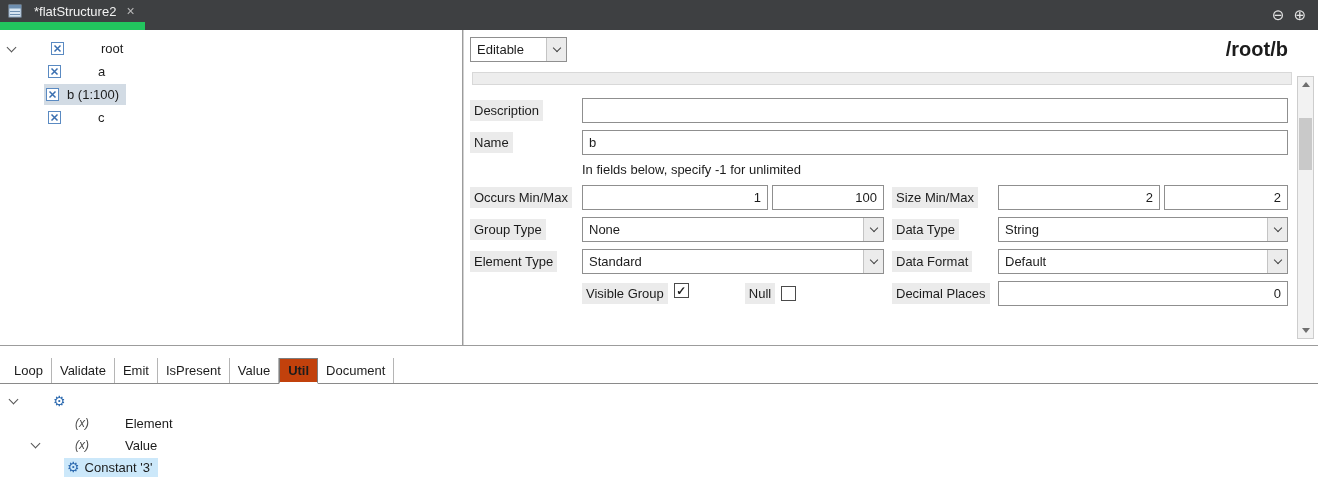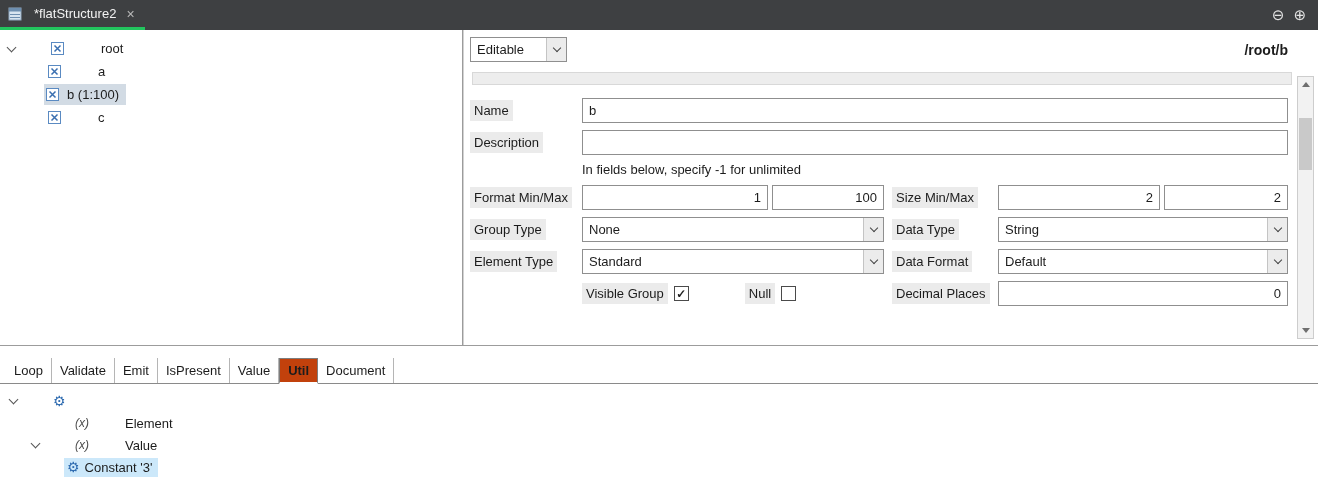--- a/index.html
+++ b/index.html
@@ -6,21 +6,21 @@
   html, body { margin: 0; padding: 0; }
   body {
     width: 1318px; height: 482px; overflow: hidden;
     font-family: "Liberation Sans", sans-serif; font-size: 13px; color: #1c1c1c;
     background: #fff;
   }
 
   
   .topbar { height: 30px; background: #3e4042; display: flex; align-items: stretch; }
   .tab { display: flex; align-items: center; gap: 7px; padding: 0 10px 0 8px;
-         border-bottom: 3px solid #22c55e; color: #f2f2f2; cursor: default; }
+         border-bottom: 8px solid #22c55e; color: #f2f2f2; cursor: default; }
   .tab-title { font-size: 13px; }
   .tab-close { color: #b9b9b9; font-size: 14px; margin-left: 3px; }
   .topbar-spacer { flex: 1; }
   .winctl { display: flex; align-items: center; gap: 9px; padding-right: 12px;
             color: #e3e3e3; font-size: 15px; }
 
   
   .main { height: 316px; display: flex; border-bottom: 1px solid #9c9c9c; background: #fff; }
   .left-panel { width: 463px; flex: 0 0 463px; border-right: 1px solid #9c9c9c;
                 padding-top: 7px; background: #fff; }
@@ -42,40 +42,40 @@
   
   .rp-inner { padding: 7px 0 0 6px; height: 100%; }
   .prop-header { display: flex; align-items: center; margin-right: 30px; }
   .combo { display: flex; align-items: stretch; border: 1px solid #8f8f8f; height: 25px; background: #fff; }
   .combo-text { flex: 1; padding: 4px 6px 0 6px; overflow: hidden; white-space: nowrap; }
   .combo-btn { width: 20px; flex: 0 0 20px; background: #ececec; border-left: 1px solid #c4c4c4;
                display: flex; align-items: center; justify-content: center; }
   .cchev { width: 6px; height: 6px; border-right: 1.4px solid #444; border-bottom: 1.4px solid #444;
            transform: rotate(45deg); margin-top: -3px; }
   .combo-mode { width: 97px; flex: 0 0 97px; }
-  .path { margin-left: auto; font-weight: bold; font-size: 14px; }
+  .path { margin-left: auto; font-weight: bold; font-size: 20px; }
 
   .strip { height: 13px; background: #ededed; border: 1px solid #d8d8d8; margin: 10px 26px 13px 2px; }
 
   .form { margin-right: 30px; }
   .frow { display: flex; align-items: center; margin-bottom: 7px; }
   .lblcol { width: 112px; flex: 0 0 112px; }
   .lbl2col { width: 106px; flex: 0 0 106px; margin-left: 8px; }
   .lbl { background: #ebebeb; padding: 3px 4px; display: inline-block; }
   .txt { height: 25px; border: 1px solid #8f8f8f; padding: 0 6px; font-family: "Liberation Sans", sans-serif;
          font-size: 13px; color: #1c1c1c; background: #fff; outline: none; }
   .grow { flex: 1; min-width: 0; }
   .num { text-align: right; }
   .w-occ1 { width: 186px; flex: 0 0 186px; }
   .w-occ2 { width: 112px; flex: 0 0 112px; margin-left: 4px; }
   .w-size1 { width: 162px; flex: 0 0 162px; }
   .w-size2 { width: 124px; flex: 0 0 124px; margin-left: 4px; }
   .w-combo1 { width: 302px; flex: 0 0 302px; }
   .hintrow { padding-left: 112px; margin: 2px 0 8px 0; }
-  .zone1 { width: 302px; flex: 0 0 302px; display: flex; align-items: center; }
+  .zone1 { width: 302px; flex: 0 0 302px; display: flex; align-items: flex-start; }
   .cb { width: 15px; height: 15px; border: 1px solid #4a4a4a; background: #fff; margin-left: 6px;
         display: inline-flex; align-items: center; justify-content: center; }
   .cb .mark { font-size: 12px; font-weight: bold; color: #222; line-height: 12px; }
   .nullgrp { margin-left: 56px; display: flex; align-items: center; }
 
   
   .vscroll { position: absolute; top: 46px; right: 4px; bottom: 6px; width: 17px;
              border: 1px solid #cdcdcd; background: #f2f2f2; display: flex; flex-direction: column; }
   .sarrow { height: 15px; flex: 0 0 15px; display: flex; align-items: center; justify-content: center; }
   .tri-up { width: 0; height: 0; border-left: 4px solid transparent; border-right: 4px solid transparent;
@@ -173,33 +173,33 @@
             </span>
         </div>
         <span class="path">/root/b</span>
       </div>
 
       <div class="strip"></div>
 
       <div class="form">
 
         <div class="frow">
+          <span class="lblcol"><span class="lbl">Description</span></span>
+          <input class="txt grow" value="" style="">
+        </div>
+
+        <div class="frow">
           <span class="lblcol"><span class="lbl">Name</span></span>
           <input class="txt grow" value="b" style="">
         </div>
 
-        <div class="frow">
-          <span class="lblcol"><span class="lbl">Description</span></span>
-          <input class="txt grow" value="" style="">
-        </div>
-
         <div class="hintrow">In fields below, specify -1 for unlimited</div>
 
         <div class="frow">
-          <span class="lblcol"><span class="lbl">Format Min/Max</span></span>
+          <span class="lblcol"><span class="lbl">Occurs Min/Max</span></span>
           <input class="txt num w-occ1" value="1" style="">
           <input class="txt num w-occ2" value="100" style="">
           <span class="lbl2col"><span class="lbl">Size Min/Max</span></span>
           <input class="txt num w-size1" value="2" style="">
           <input class="txt num w-size2" value="2" style="">
         </div>
 
         <div class="frow">
           <span class="lblcol"><span class="lbl">Group Type</span></span>
           <div class="combo w-combo1">

